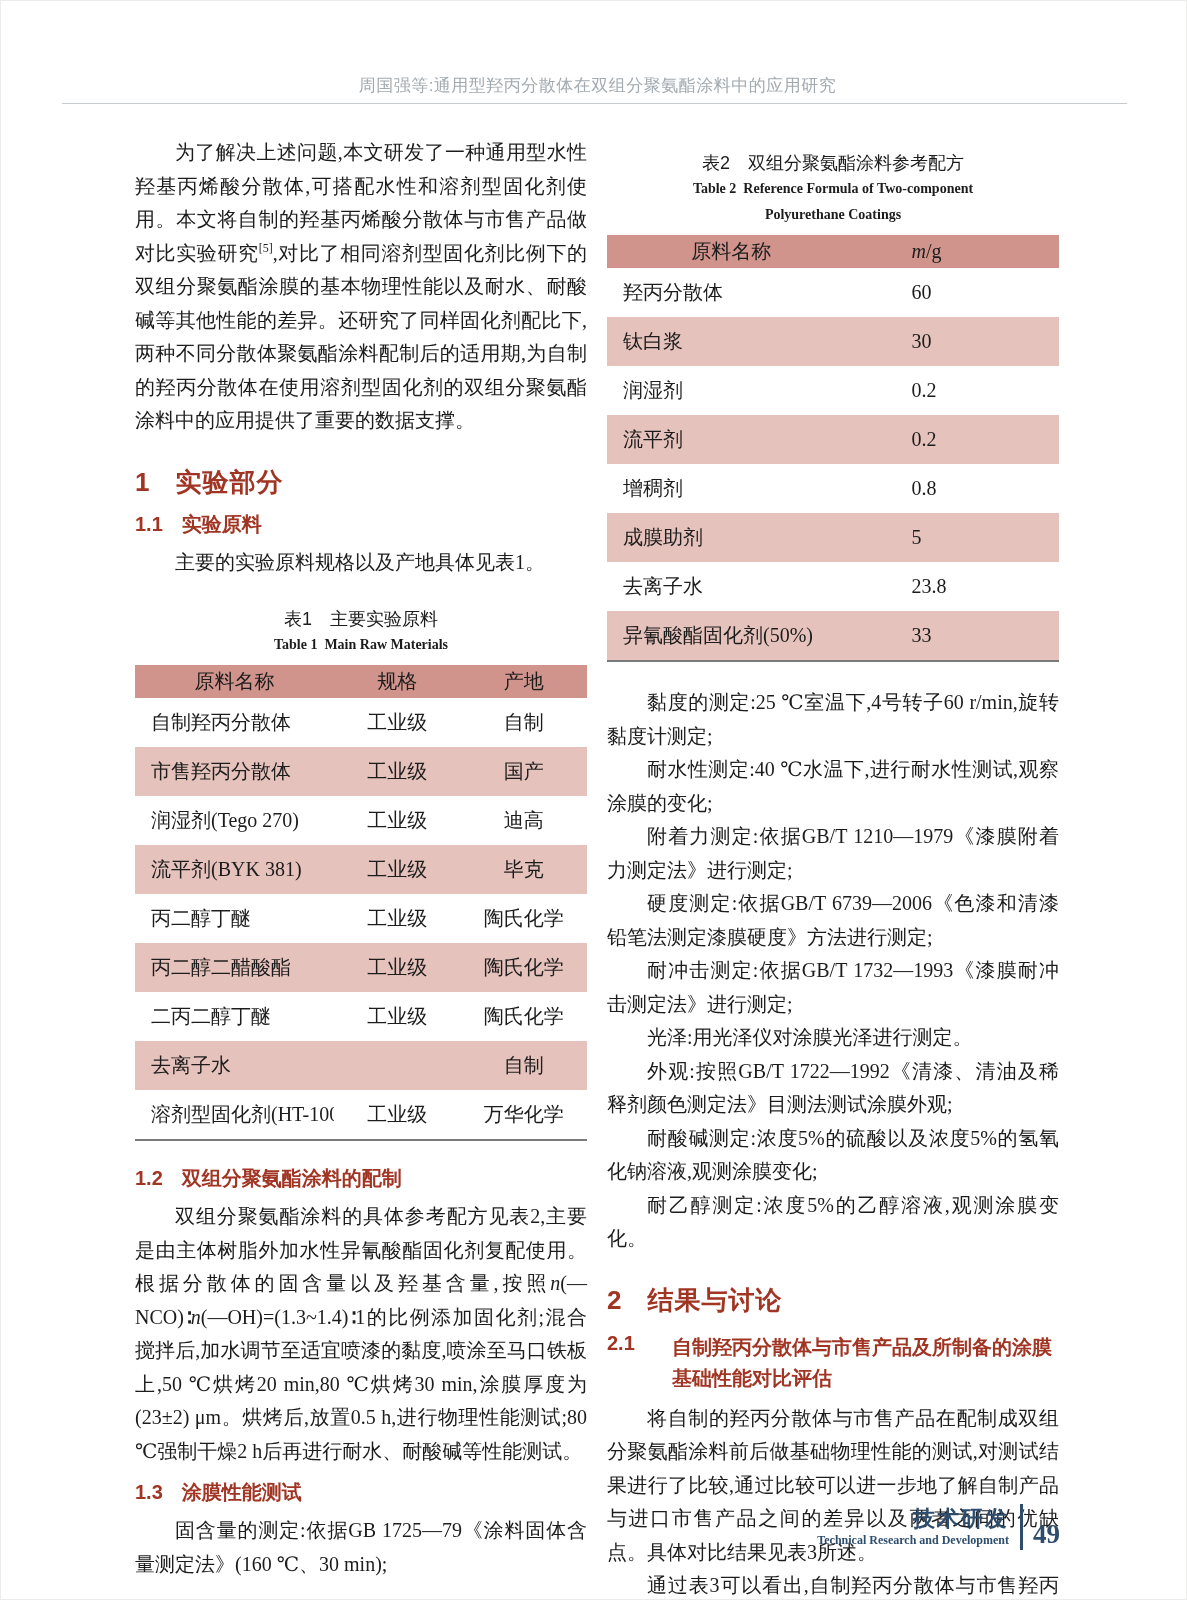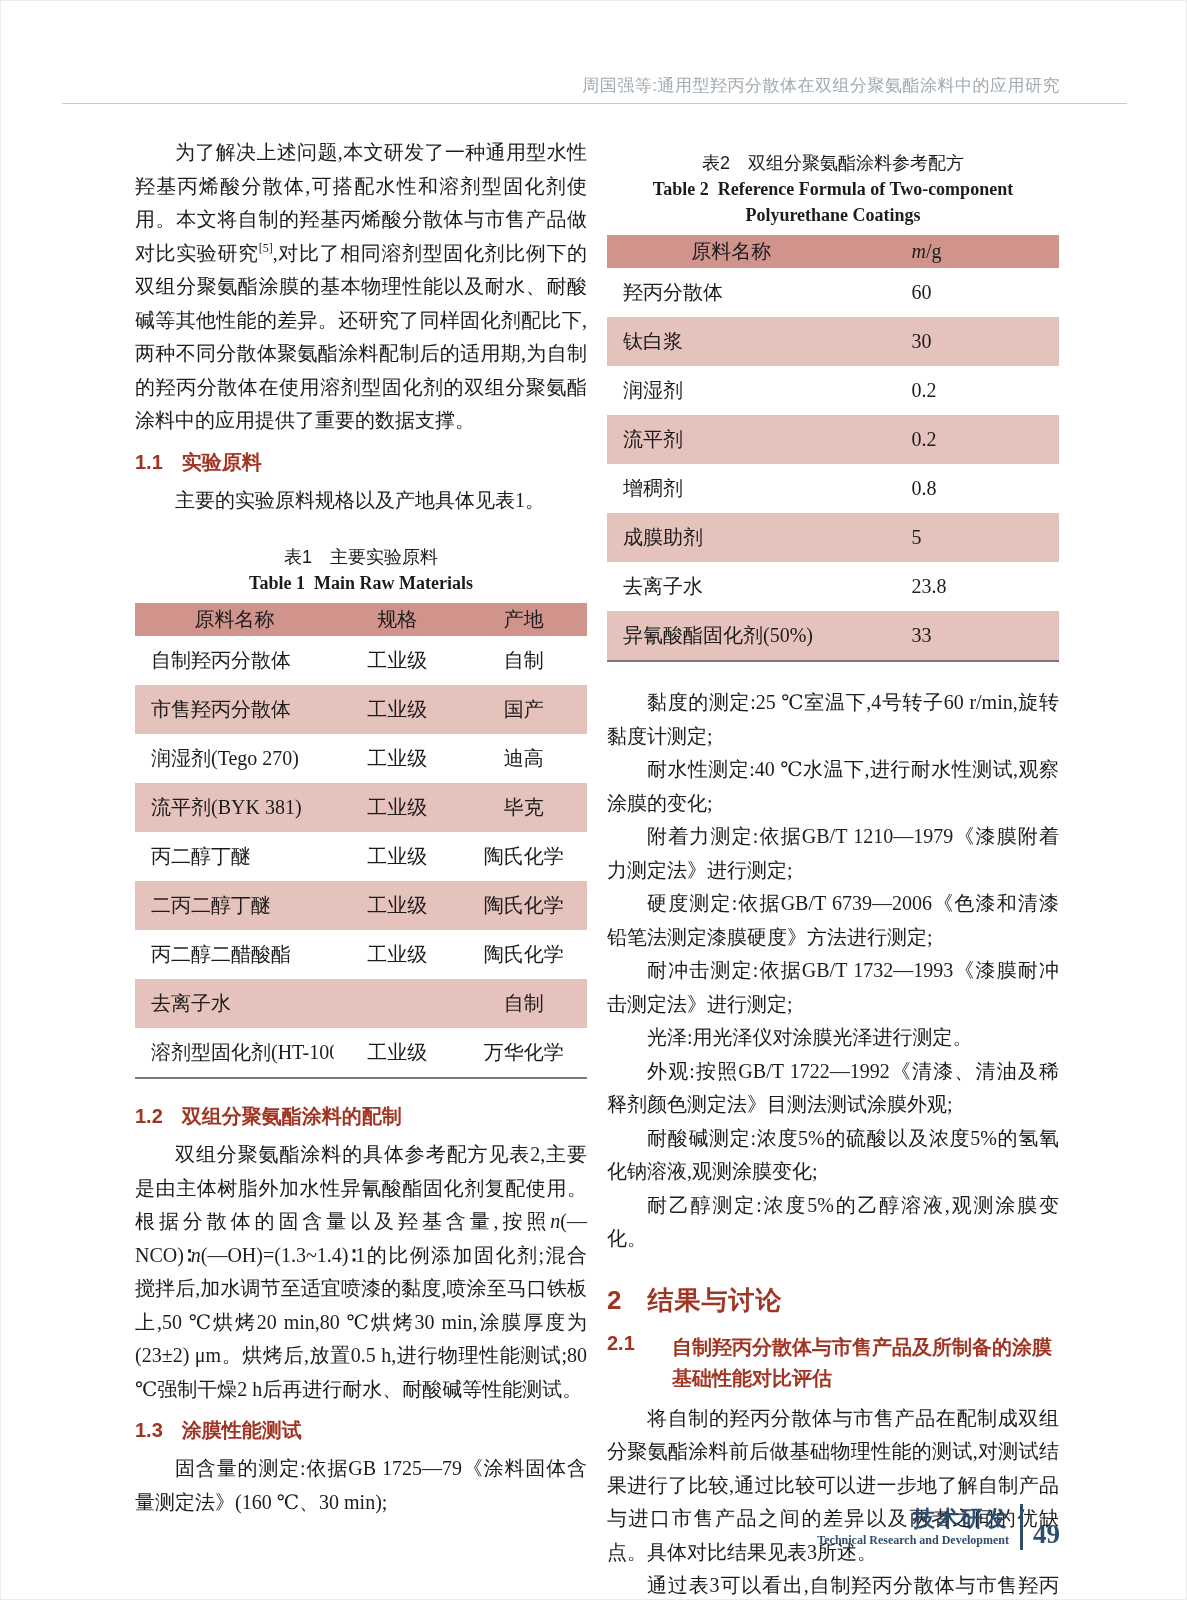--- a/index.html
+++ b/index.html
@@ -13,21 +13,21 @@
     width:1187px;height:1600px;
     margin:0 auto;
     background:#ffffff;
     box-shadow:inset 0 0 0 1px #ececea;
     overflow:hidden;
     color:#1c1c1c;
   }
   
   .running-head{
     position:absolute;top:74px;left:135px;right:127px;
-    text-align:right;
+    text-align:center;
     font-family:"Liberation Sans","DejaVu Sans",sans-serif;
     font-size:17px;color:#a2aab1;letter-spacing:.5px;
   }
   .head-rule{
     position:absolute;top:103px;left:62px;right:60px;
     border-top:1.5px solid #c6cbcf;
   }
   
   .columns{
     position:absolute;top:136px;left:135px;right:127px;bottom:70px;
@@ -66,21 +66,21 @@
   .hang .num{flex:0 0 46px;}
   .hang .txt{flex:1;line-height:31px;}
   
   .tbl-caption{margin:27px 0 7px;text-align:center;}
   .cap-cn{
     font-family:"Liberation Sans","DejaVu Sans",sans-serif;
     font-size:18px;font-weight:normal;line-height:26px;
   }
   .cap-en{
     font-family:"Liberation Serif","DejaVu Serif",serif;
-    font-size:18px;font-weight:bold;line-height:26px;
+    font-size:14px;font-weight:bold;line-height:26px;
   }
   
   table.tbl{
     width:100%;border-collapse:collapse;table-layout:fixed;
     border-bottom:2px solid #7a7a7a;
     margin-bottom:8px;
   }
   table.tbl th,table.tbl td{
     font-size:20px;font-weight:normal;
     height:49px;padding:0 4px;
@@ -126,20 +126,21 @@
   <div class="running-head">周国强等:通用型羟丙分散体在双组分聚氨酯涂料中的应用研究</div>
   <div class="head-rule"></div>
 
   <div class="columns">
 
     <div class="col col-left">
 
 
       <p class="body"><span>为了解决上述问题,本文研发了一种通用型水性羟基丙烯酸分散体,可搭配水性和溶剂型固化剂使用。本文将自制的羟基丙烯酸分散体与市售产品做对比实验研究</span><sup class="sup">[5]</sup><span>,对比了相同溶剂型固化剂比例下的双组分聚氨酯涂膜的基本物理性能以及耐水、耐酸碱等其他性能的差异。还研究了同样固化剂配比下,两种不同分散体聚氨酯涂料配制后的适用期,为自制的羟丙分散体在使用溶剂型固化剂的双组分聚氨酯涂料中的应用提供了重要的数据支撑。</span></p>
 
+      <h2 class="sec"><span class="num">1</span><span>实验部分</span></h2>
 
       <h3 class="subsec"><span class="num">1.1</span><span>实验原料</span></h3>
 
       <p class="body">主要的实验原料规格以及产地具体见表1。</p>
 
       <div class="tbl-caption">
         <div class="cap-cn">表1　主要实验原料</div>
         <div class="cap-en">Table 1&nbsp;&nbsp;Main Raw Materials</div>
       </div>
 
@@ -176,26 +177,26 @@
               <td>流平剂(BYK 381)</td>
               <td>工业级</td>
               <td>毕克</td>
             </tr>
             <tr>
               <td>丙二醇丁醚</td>
               <td>工业级</td>
               <td>陶氏化学</td>
             </tr>
             <tr>
+              <td>丙二醇二醋酸酯</td>
+              <td>工业级</td>
+              <td>陶氏化学</td>
+            </tr>
+            <tr>
               <td>二丙二醇丁醚</td>
-              <td>工业级</td>
-              <td>陶氏化学</td>
-            </tr>
-            <tr>
-              <td>丙二醇二醋酸酯</td>
               <td>工业级</td>
               <td>陶氏化学</td>
             </tr>
             <tr>
               <td>去离子水</td>
               <td></td>
               <td>自制</td>
             </tr>
             <tr>
               <td>溶剂型固化剂(HT-100)</td>

